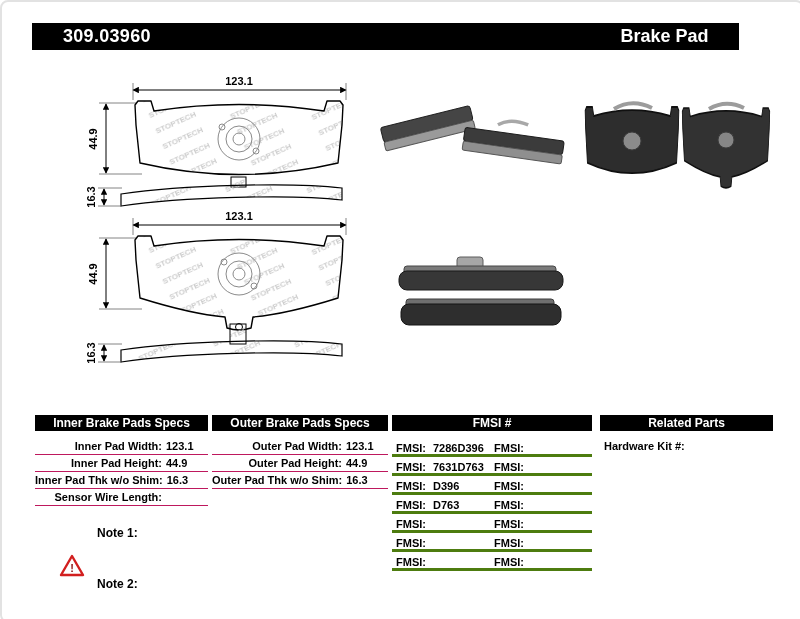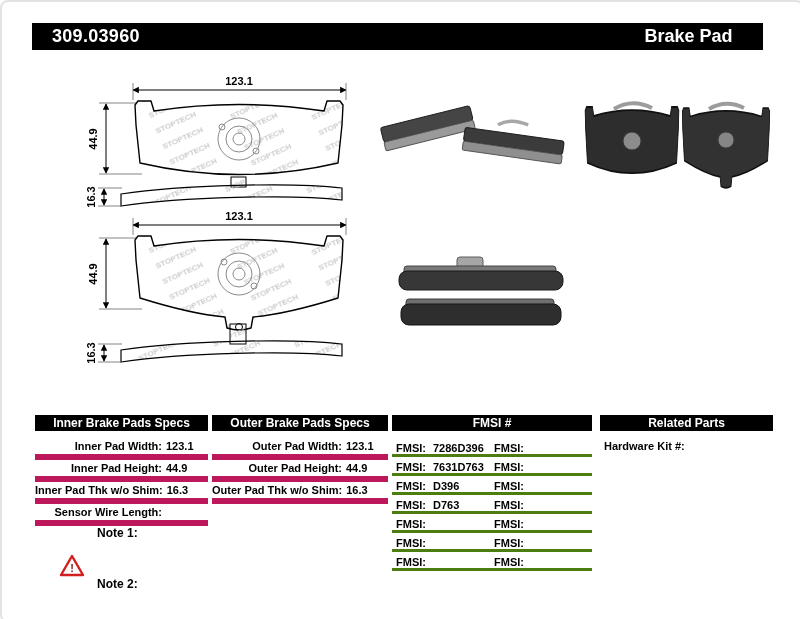--- a/index.html
+++ b/index.html
@@ -1,24 +1,24 @@
 <!DOCTYPE html>
 <html><head>
 <meta charset="utf-8">
 <style>
   html,body{margin:0;padding:0;background:#fff}
   body{font-family:"Liberation Sans",sans-serif;color:#000}
   .page{position:relative;width:800px;height:619px;background:#fff;border:2px solid #e2e2e2;border-radius:8px;overflow:hidden;margin:0 auto}
   .abs{position:absolute}
   .hbar{background:#000;color:#fff;display:flex;align-items:center;height:27px}
-  .part-no{font-size:18px;font-weight:bold;letter-spacing:.3px;padding-left:20px}
+  .part-no{font-size:18px;font-weight:bold;letter-spacing:.3px;padding-left:31px}
   .ptype{font-size:18px;font-weight:bold;margin:0 auto}
   .thead{background:#000;color:#fff;font-size:12px;font-weight:bold;height:16px;display:flex;align-items:center;justify-content:center}
   .col{display:block}
-  .trow{display:flex;align-items:center;height:16px;font-size:11px;font-weight:bold;border-bottom:6px solid #be185d}
+  .trow{display:flex;align-items:center;height:16px;font-size:11px;font-weight:bold;border-bottom:1px solid #be185d}
   .trow .lab{flex:1;text-align:right;white-space:nowrap}
   .trow .val{width:42px;padding-left:4px;white-space:nowrap}
   .rrow{display:flex;align-items:center;height:16px;font-size:11px;font-weight:bold}
   .rrow .rlab{padding-left:4px;white-space:nowrap}
   .rrow .val{padding-left:4px}
   .frow{display:flex;align-items:flex-end;height:16px;font-size:11px;font-weight:bold;border-bottom:3px solid #4d7c0f}
   .frow .fl{width:37px;padding-left:4px;white-space:nowrap}
   .frow .fv{width:61px;white-space:nowrap}
   .frow .fl2{width:37px;white-space:nowrap}
   .frow .fv2{flex:1;white-space:nowrap}
@@ -26,21 +26,21 @@
   svg text{font-family:"Liberation Sans",sans-serif}
 </style>
 </head>
 <body>
 
 <div class="page">
 
   <div class="abs hbar" style="left:30px;top:21px;width:589px">
     <span class="part-no">309.03960</span>
   </div>
-  <div class="abs hbar" style="left:612px;top:21px;width:149px">
+  <div class="abs hbar" style="left:588px;top:21px;width:149px">
     <span class="ptype">Brake Pad</span>
   </div>
 
   <svg class="abs" style="left:0;top:55px" width="800" height="345" viewBox="0 0 800 345">
     <defs>
       <marker id="ah" viewBox="0 0 10 10" refX="9" refY="5" markerWidth="6.5" markerHeight="6.5" orient="auto-start-reverse">
         <path d="M0,0 L10,5 L0,10 Z" fill="#000"></path>
       </marker>
       <pattern id="wm" width="74" height="17" patternUnits="userSpaceOnUse" patternTransform="rotate(-24)">
         <text x="2" y="11" font-size="8" font-weight="bold" fill="#cccccc">STOPTECH</text>

